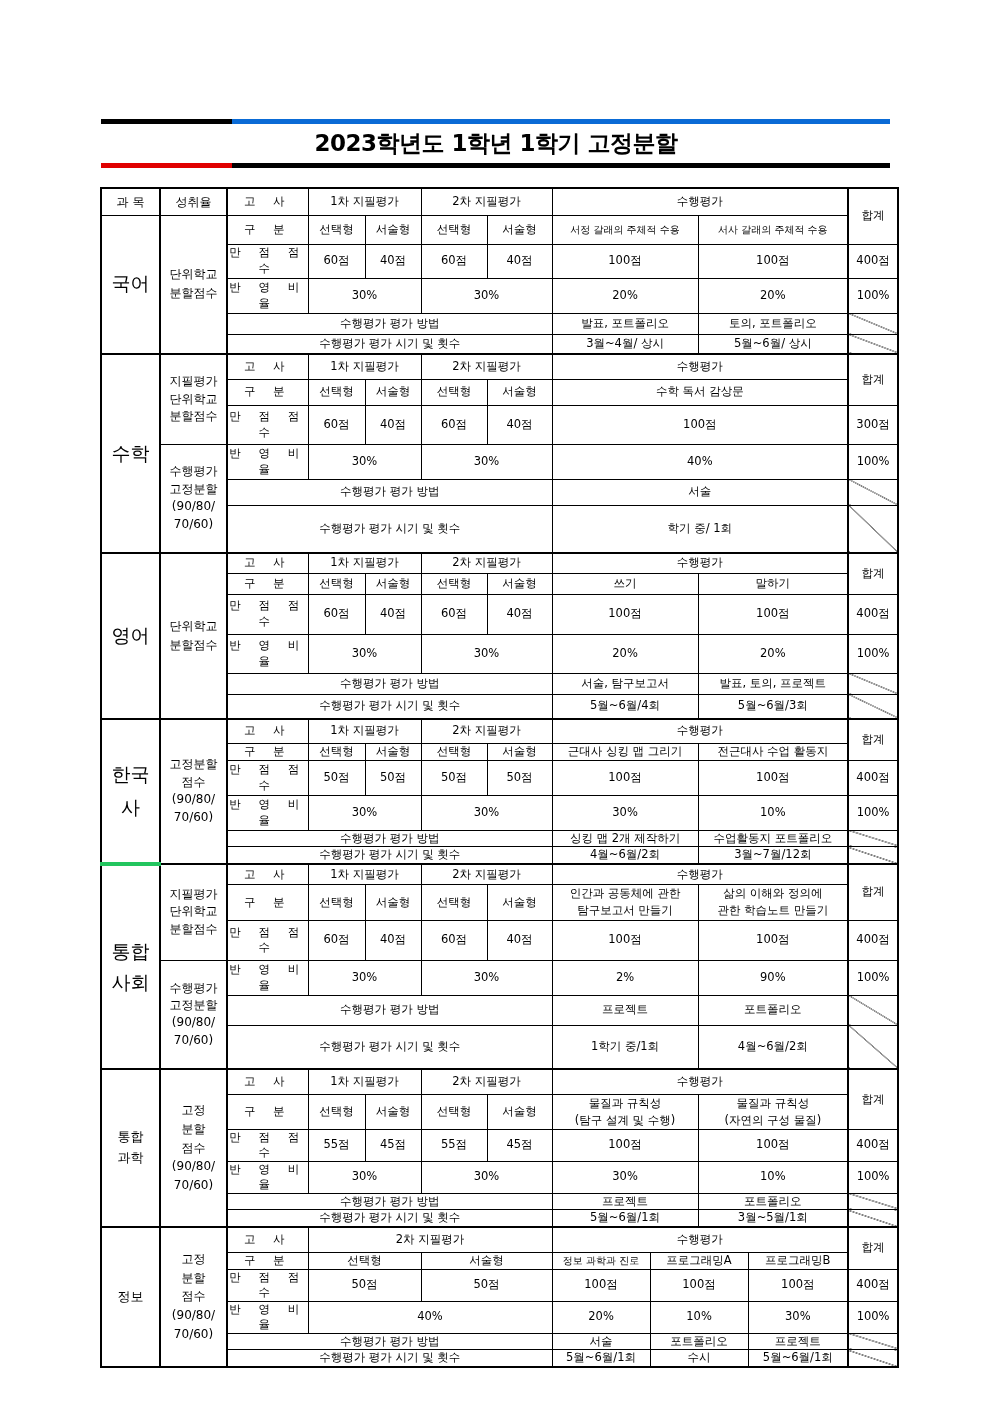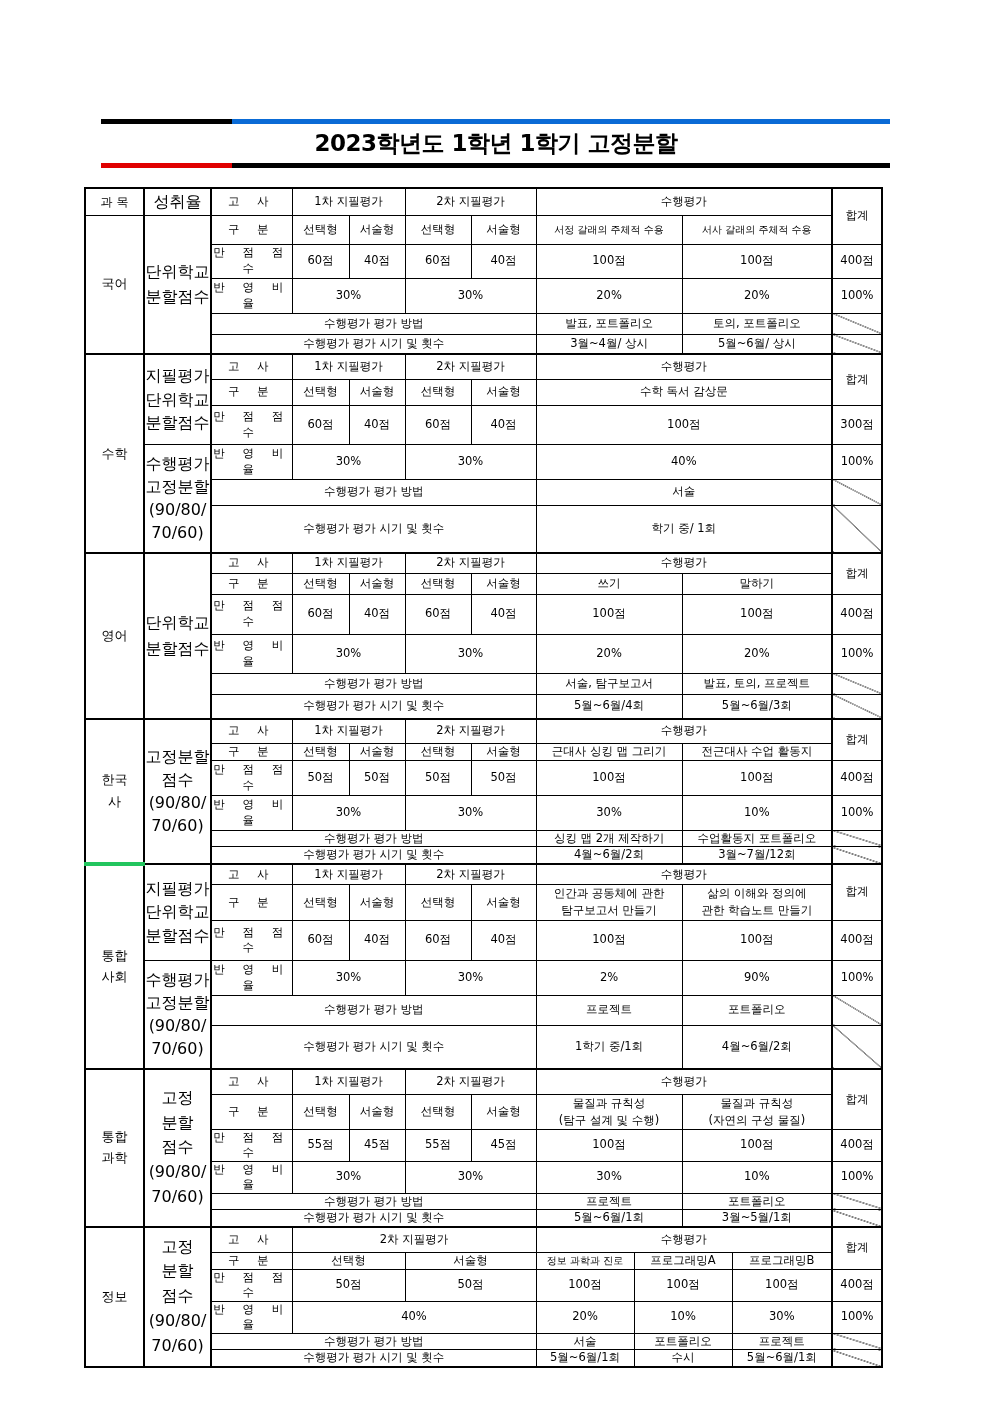--- a/index.html
+++ b/index.html
@@ -1,22 +1,22 @@
 <!DOCTYPE html>
 <html><head>
 <meta charset="utf-8">
 <style>
   html, body { margin:0; padding:0; background:#fff; }
   body { width:992px; height:1403px; position:relative; font-family:"DejaVu Sans", sans-serif; color:#000; }
   .bar { position:absolute; height:5px; }
   .title { position:absolute; left:0; width:992px; top:128px; text-align:center; font-size:23px; font-weight:bold; letter-spacing:-0.5px; font-family:"DejaVu Sans", sans-serif; }
-  table.plan { position:absolute; left:84px; top:187px; width:797px; border-collapse:collapse; table-layout:fixed; font-size:11.5px; }
+  table.plan { position:absolute; left:100px; top:187px; width:797px; border-collapse:collapse; table-layout:fixed; font-size:11.5px; }
   table.plan td { border:1px solid #000; text-align:center; vertical-align:middle; padding:0; line-height:1.35; overflow:hidden; }
-  table.plan td.subj { font-size:13px; border-left:2px solid #000; border-right:2px solid #000; }
-  table.plan td.ach { font-size:16px; border-right:2px solid #000; line-height:1.6; }
+  table.plan td.subj { font-size:19px; border-left:2px solid #000; border-right:2px solid #000; }
+  table.plan td.ach { font-size:12px; border-right:2px solid #000; line-height:1.6; }
   table.plan td.sum { border-left:2px solid #000; border-right:2px solid #000; }
   table.plan tr.sectop td { border-top:2px solid #000; }
   table.plan tr.lastrow td { border-bottom:2px solid #000; }
   td.slash { background: linear-gradient(to top right, transparent calc(50% - 0.6px), #000 50%, transparent calc(50% + 0.6px)); }
   .sp { letter-spacing:7px; }
   .small { font-size:10px; }
 </style>
 </head>
 <body>
 

